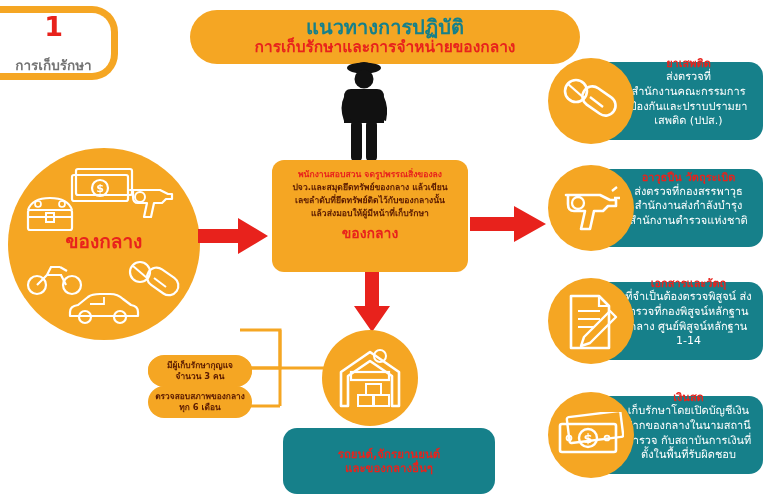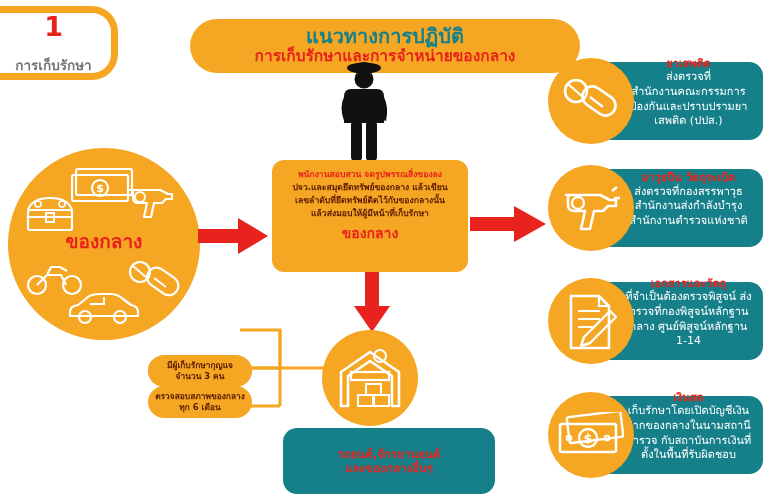--- a/index.html
+++ b/index.html
@@ -31,21 +31,21 @@
     color: #e8221c; font-size: 27px; font-weight: bold;
     line-height: 1; letter-spacing: -0.5px;
   }
   .step-label {
     color: #737373; font-size: 13.5px; font-weight: bold;
     line-height: 1.15; margin-top: 18px;
   }
 
   
   .title-pill {
-    position: absolute; left: 190px; top: 19px;
+    position: absolute; left: 190px; top: 10px;
     width: 390px; height: 54px;
     background: #f5a623;
     border-radius: 27px;
     display: flex; flex-direction: column;
     align-items: center; justify-content: center;
   }
   .title-main {
     color: #16808a; font-size: 20px; font-weight: bold;
     line-height: 1.05;
   }

